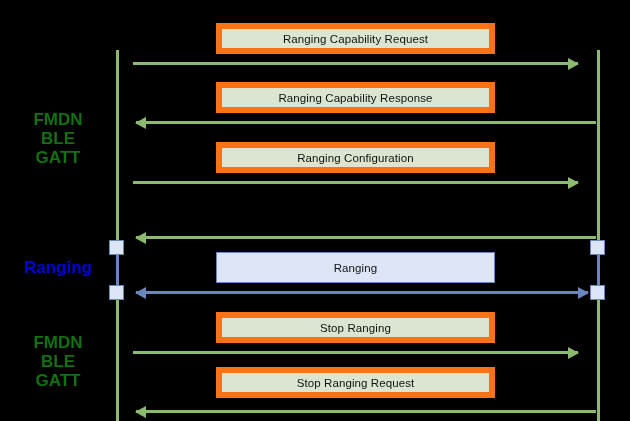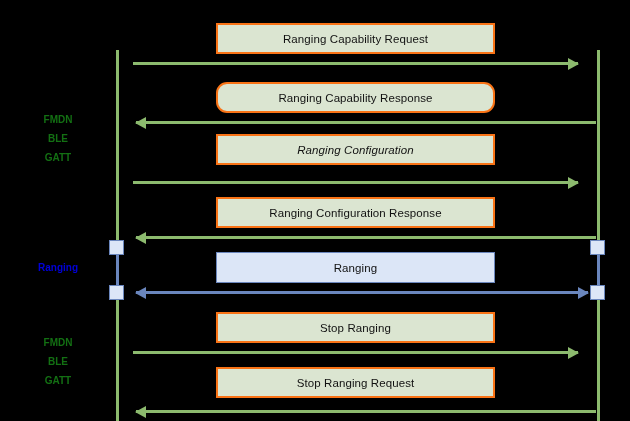--- a/index.html
+++ b/index.html
@@ -18,40 +18,40 @@
     background:#dce6f7;border:1.5px solid #6a86bd;
     box-sizing:border-box;
   }
 
   .msg-box{
     position:absolute;left:216px;width:279px;height:31px;
     box-sizing:border-box;
     display:flex;align-items:center;justify-content:center;
     font-size:11.5px;color:#111;letter-spacing:.1px;
   }
-  .msg-box.green{background:#dbe5d1;border:2px solid #f97316;}
+  .msg-box.green{background:#dbe5d1;border:6px solid #f97316;}
   .msg-box.blue{background:#dce6f7;border:1px solid #6a86bd;}
 
   .arrow{position:absolute;height:3px;}
   .arrow.green{background:#8cba6e;}
   .arrow.blue{background:#6a86bd;}
   .arrow .head{
     position:absolute;top:50%;width:0;height:0;
     border-top:6px solid transparent;border-bottom:6px solid transparent;
   }
   .arrow.green.right .head{right:-1px;transform:translateY(-50%);
     border-left:11px solid #8cba6e;}
   .arrow.green.left .head{left:-1px;transform:translateY(-50%);
     border-right:11px solid #8cba6e;}
   .arrow.blue.left .head{left:-1px;transform:translateY(-50%);
     border-right:11px solid #6a86bd;}
 
   .side-label{
     position:absolute;left:10px;width:96px;text-align:center;
-    font-size:10px;font-weight:bold;line-height:19px;
+    font-size:17px;font-weight:bold;line-height:19px;
   }
   .side-label.green{color:#137013;}
   .side-label.blue{color:#0000d8;}
   .side-label .ln{display:block;}
 </style>
 </head>
 <body>
 
 <div id="diagram">
 
@@ -73,28 +73,25 @@
 
   <div class="side-label green" style="top:333px;">
     <span class="ln">FMDN</span>
     <span class="ln">BLE</span>
     <span class="ln">GATT</span>
   </div>
 
   <div class="msg-box green" style="top:23px;">
       <span>Ranging Capability Request</span>
     </div>
-  <div class="msg-box green" style="top:82px;border-radius:11px;">
+  <div class="msg-box green" style="top:82px;">
       <span>Ranging Capability Response</span>
     </div>
-  <div class="msg-box green" style="top:134px;font-style:italic;">
+  <div class="msg-box green" style="top:142px;">
       <span>Ranging Configuration</span>
-    </div>
-  <div class="msg-box green" style="top:197px;">
-      <span>Ranging Configuration Response</span>
     </div>
   <div class="msg-box blue" style="top:252px;">
       <span>Ranging</span>
     </div>
   <div class="msg-box green" style="top:312px;text-align:center;">
       <span>Stop Ranging</span>
     </div>
   <div class="msg-box green" style="top:367px;">
       <span>Stop Ranging Request</span>
     </div>

